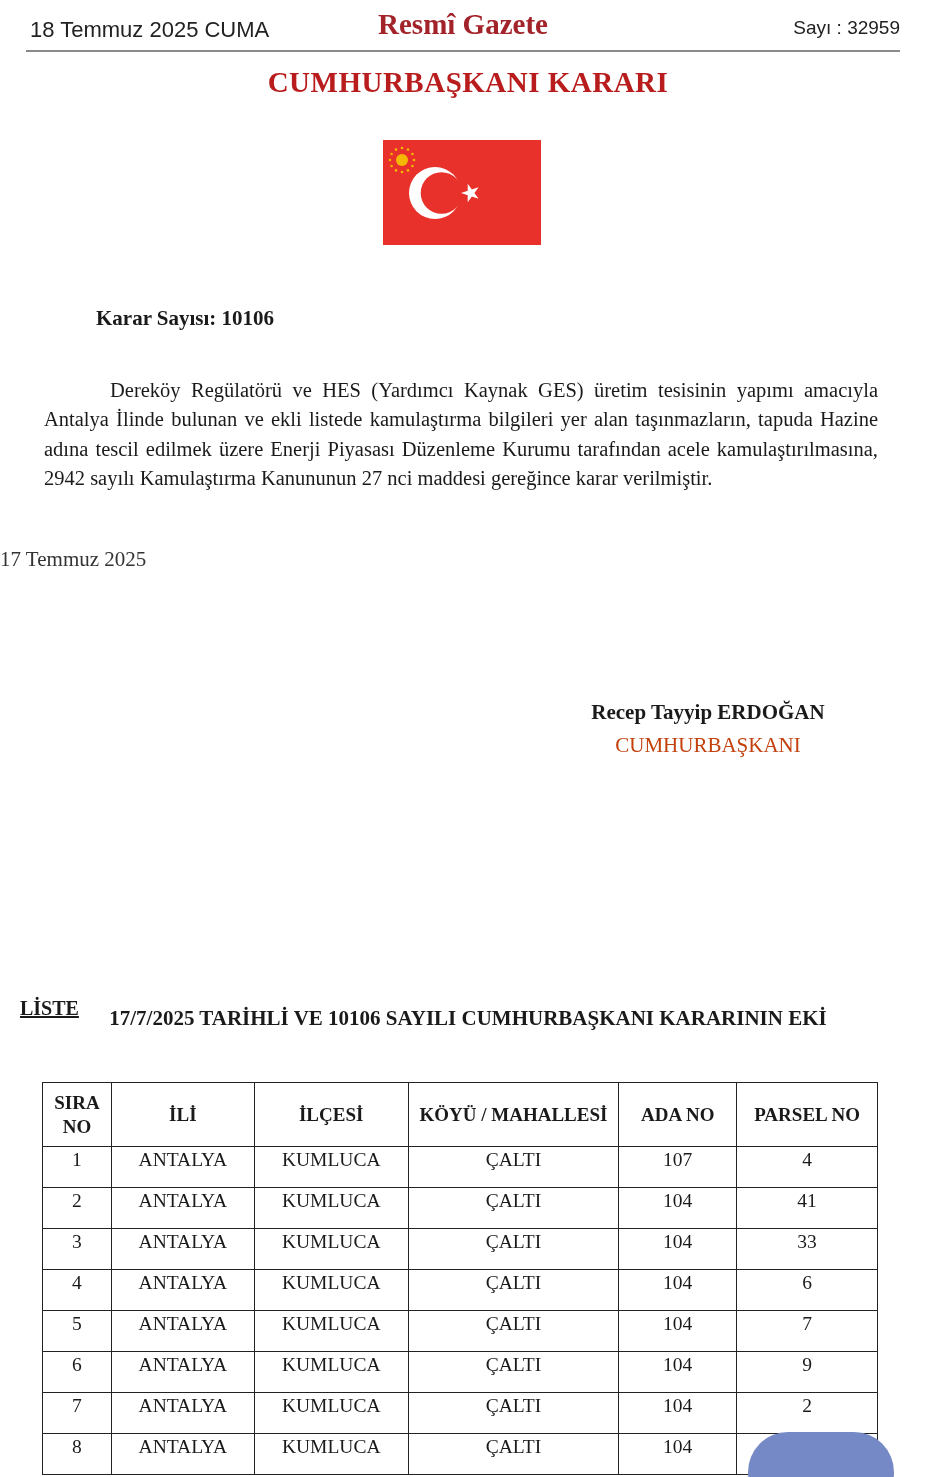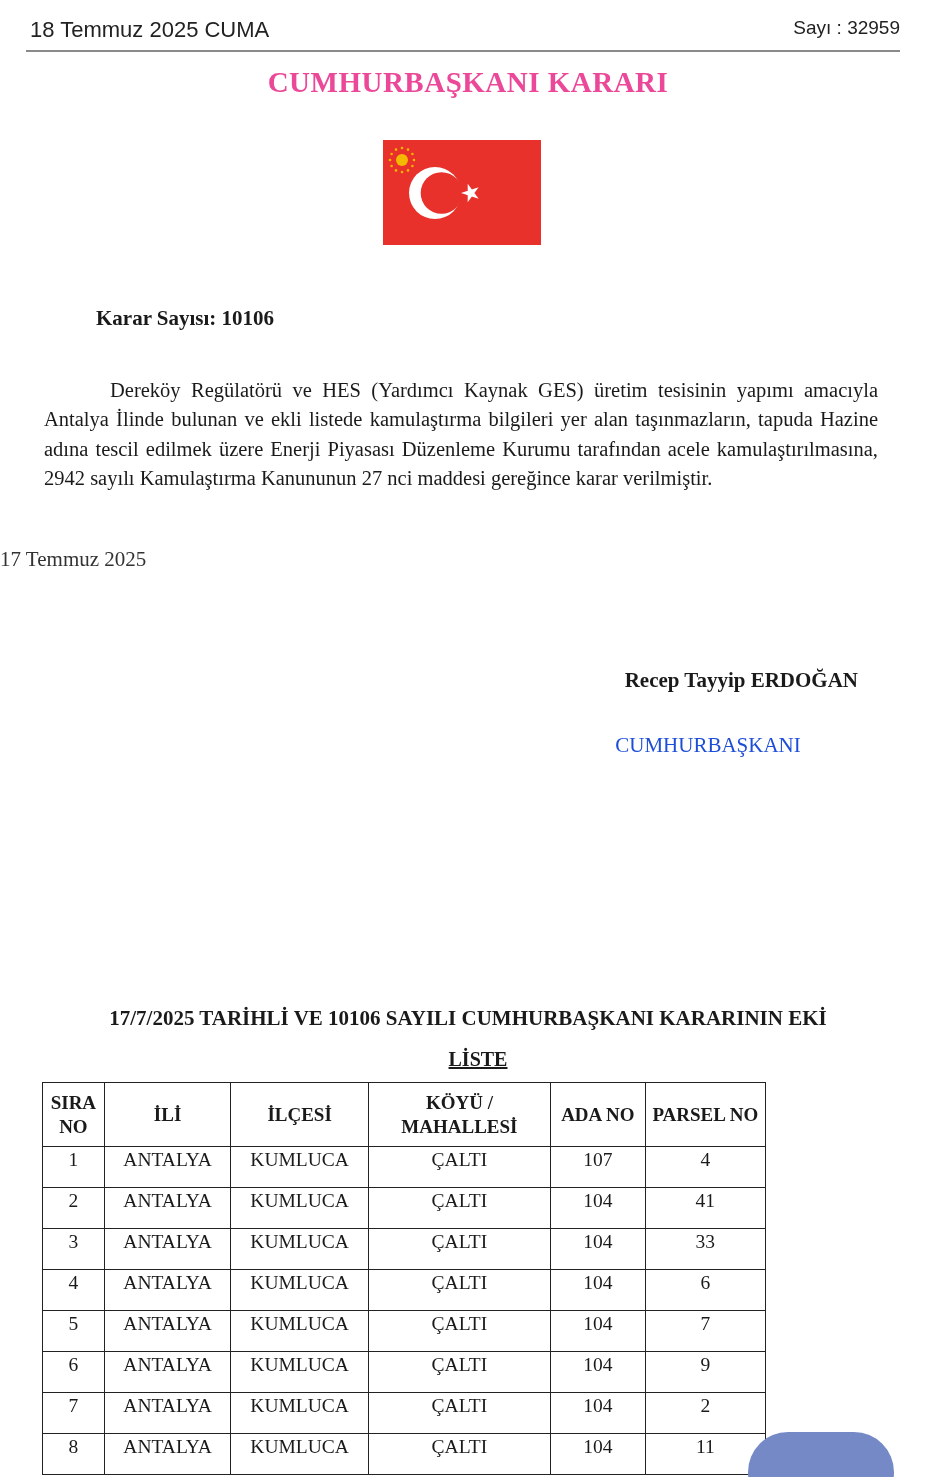--- a/index.html
+++ b/index.html
@@ -1,41 +1,42 @@
 <!DOCTYPE html>
 <html><head>
 <meta charset="utf-8">
 <style>
   html, body { margin: 0; padding: 0; background: #ffffff; }
   body { width: 936px; height: 1477px; position: relative; overflow: hidden; color: #1a1a1a; }
   .header { position: absolute; left: 26px; right: 36px; top: 0; height: 50px; border-bottom: 2px solid #8a8a8a; }
   .hdr-left { position: absolute; left: 4px; top: 17px; font-family: "Liberation Sans", sans-serif; font-size: 22px; color: #222; }
   .hdr-center { position: absolute; left: 0; right: 0; top: 8px; text-align: center; font-family: "Liberation Serif", serif; font-weight: bold; font-size: 29px; color: #a3232a; }
   .hdr-right { position: absolute; right: 0; top: 17px; font-family: "Liberation Sans", sans-serif; font-size: 19px; color: #222; }
-  .doc-title { position: absolute; left: 0; right: 0; top: 66px; text-align: center; font-family: "Liberation Serif", serif; font-weight: bold; font-size: 29px; letter-spacing: 0.5px; color: #ec4899; }
+  .doc-title { position: absolute; left: 0; right: 0; top: 66px; text-align: center; font-family: "Liberation Serif", serif; font-weight: bold; font-size: 29px; letter-spacing: 0.5px; color: #b91c1c; }
   .flag { position: absolute; left: 383px; top: 140px; width: 158px; height: 105px; }
   .karar { position: absolute; left: 96px; top: 306px; font-family: "Liberation Serif", serif; font-weight: bold; font-size: 21px; }
   .body-text { position: absolute; left: 44px; width: 834px; top: 352px; font-family: "Liberation Serif", serif; font-size: 20.5px; line-height: 29.3px; text-align: justify; text-indent: 66px; margin-top: 24px; }
   .date { position: absolute; left: 0; right: 0; top: 547px; text-align: left; font-family: "Liberation Serif", serif; font-size: 21px; color: #333; }
-  .sig-name { position: absolute; left: 558px; width: 300px; top: 668px; text-align: right; font-family: "Liberation Serif", serif; font-weight: bold; font-size: 21px; }
-  .sig-title { position: absolute; left: 558px; width: 300px; top: 733px; text-align: center; font-family: "Liberation Serif", serif; font-size: 21px; color: #1d4ed8; }
+  .sig-name { position: absolute; left: 558px; width: 300px; top: 700px; text-align: center; font-family: "Liberation Serif", serif; font-weight: bold; font-size: 21px; }
+  .sig-title { position: absolute; left: 558px; width: 300px; top: 733px; text-align: center; font-family: "Liberation Serif", serif; font-size: 21px; color: #c2410c; }
   .list-title { position: absolute; left: 0; right: 0; top: 1006px; text-align: center; font-family: "Liberation Serif", serif; font-weight: bold; font-size: 21px; }
-  .list-sub { position: absolute; left: 0; right: 0; top: 1048px; text-align: center; font-family: "Liberation Serif", serif; font-weight: bold; font-size: 20px; padding-left: 20px; }
+  .list-sub { position: absolute; left: 0; right: 0; top: 997px; text-align: left; font-family: "Liberation Serif", serif; font-weight: bold; font-size: 20px; padding-left: 20px; }
   .list-sub span { text-decoration: underline; text-decoration-thickness: 2px; }
-  table.liste { position: absolute; left: 42px; top: 1082px; width: 724px; border-collapse: collapse; font-family: "Liberation Serif", serif; }
+  table.liste { position: absolute; left: 42px; top: 1082px; width: 836px; border-collapse: collapse; font-family: "Liberation Serif", serif; }
   table.liste th, table.liste td { border: 1.5px solid #222; text-align: center; padding: 0; }
   table.liste th { font-weight: bold; font-size: 19px; height: 63px; line-height: 24px; }
   table.liste td { font-size: 19.5px; height: 38px; vertical-align: top; padding-top: 2px; }
   .fab { position: absolute; left: 748px; top: 1432px; width: 146px; height: 80px; border-radius: 40px; background: #7589c6; }
 </style>
 </head>
 <body>
 
 <div class="header">
   <div class="hdr-left">18 Temmuz 2025 CUMA</div>
+  <div class="hdr-center">Resmî Gazete</div>
   <div class="hdr-right">Sayı : 32959</div>
 </div>
 
 <div class="doc-title">CUMHURBAŞKANI KARARI</div>
 
 <svg class="flag" viewBox="0 0 158 105">
   <rect x="0" y="0" width="158" height="105" fill="#e8312a"></rect>
   <g>
     <circle cx="19" cy="20" r="6" fill="#f5b800"></circle>
     <g fill="#f5b800">

